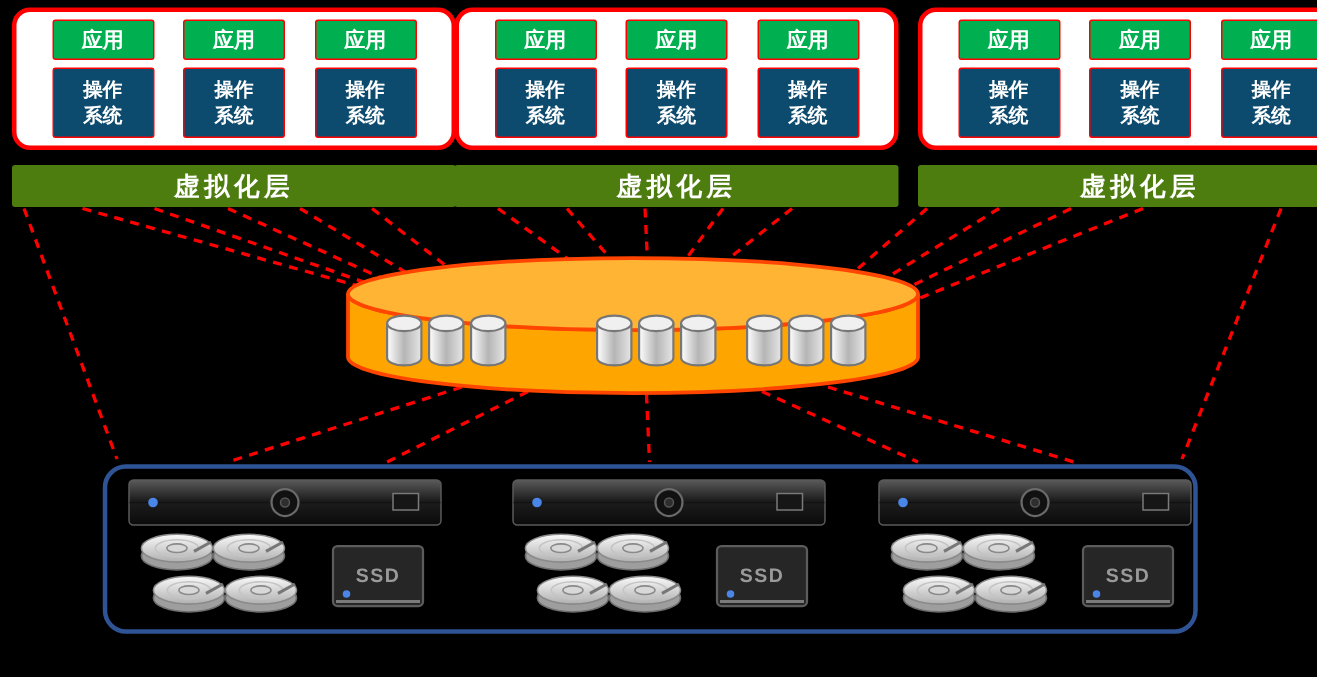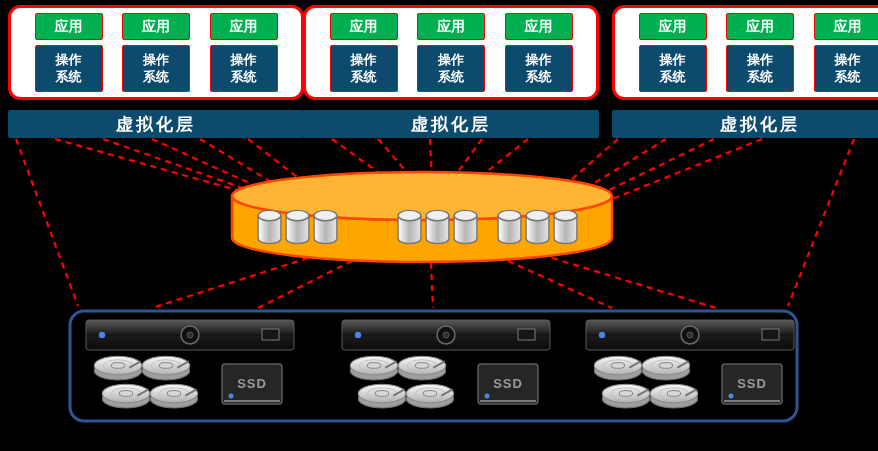--- a/index.html
+++ b/index.html
@@ -25,21 +25,21 @@
     font-weight:bold; font-size:14px; height:27px; border-radius:2px;
     display:flex; align-items:center; justify-content:center;
   }
   .os {
     background:#0c4a6e; border:1px solid #FF0000; color:#fff;
     font-weight:bold; font-size:13px; height:47px; border-radius:2px;
     display:flex; align-items:center; justify-content:center;
   }
   .os-text { width:2.3em; text-align:center; line-height:1.3; }
   .virt-bar {
-    margin-top:10px; background:#0c4a6e; color:#fff; font-weight:bold;
+    margin-top:10px; background:#4d7c0f; color:#fff; font-weight:bold;
     font-size:17px; height:28px; letter-spacing:3px; border-radius:2px;
     display:flex; align-items:center; justify-content:center;
   }
 </style>
 </head>
 <body>
 
 <div class="stage">
 
   <svg class="overlay" width="878" height="451" viewBox="0 0 878 451">

